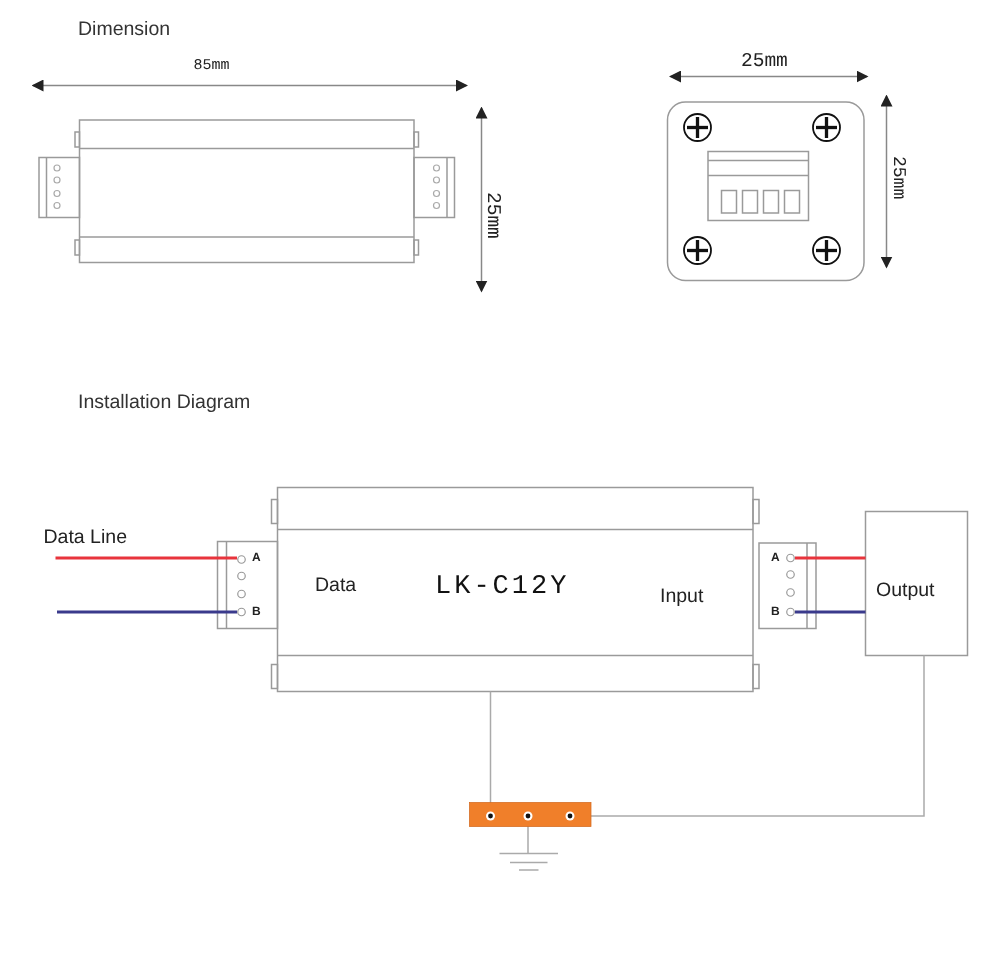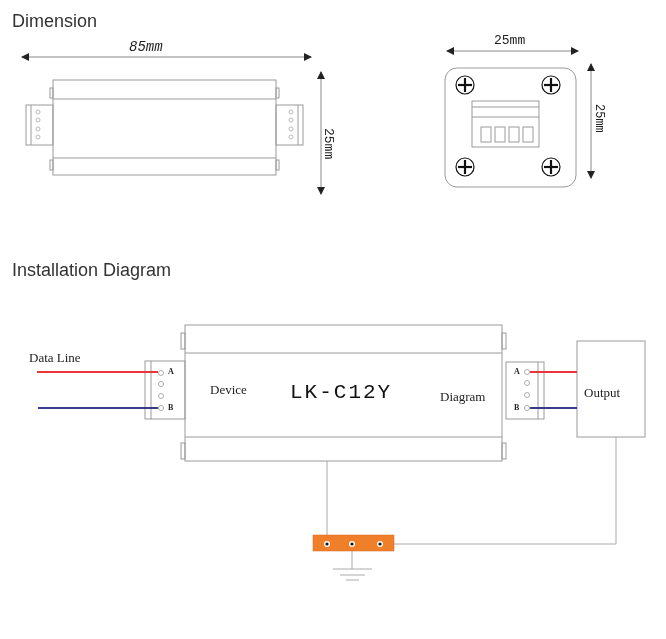--- a/index.html
+++ b/index.html
@@ -1,19 +1,19 @@
 <!DOCTYPE html>
 <html><head>
 <meta charset="utf-8">
 <style>
   html, body { margin: 0; padding: 0; background: #ffffff; }
   body { width: 666px; height: 639px; position: relative; overflow: hidden;
          font-family: "Liberation Sans", sans-serif; color: #333; }
-  .heading { position: absolute; font-size: 18px; color: #333; }
-  .lbl { position: absolute; font-size: 13px; color: #222; font-family: Liberation Serif, serif; }
+  .heading { position: absolute; font-size: 13px; color: #333; margin-left: 40px; }
+  .lbl { position: absolute; font-size: 13px; color: #222; }
   .mono { font-family: "Liberation Mono", monospace; }
   svg { position: absolute; left: 0; top: 0; }
 </style>
 </head>
 <body>
 
 <div class="heading" style="left:12px;top:11px;">Dimension</div>
 <div class="heading" style="left:12px;top:260px;text-align:center;">Installation Diagram</div>
 
 <svg width="666" height="639" viewBox="0 0 666 639">
@@ -154,27 +154,27 @@
       <circle cx="380" cy="544" r="1.6" fill="#111"></circle>
   </g>
 
   <g stroke="#aaa" stroke-width="1">
     <line x1="333" y1="569" x2="372" y2="569"></line>
     <line x1="340" y1="575" x2="365" y2="575"></line>
     <line x1="346" y1="580" x2="359" y2="580"></line>
   </g>
 </svg>
 
-<div class="lbl mono" style="left:129px;top:39px;font-size:14px;font-style:italic;">85mm</div>
+<div class="lbl mono" style="left:129px;top:39px;font-size:10px;">85mm</div>
 <div class="lbl mono" style="left:320px;top:128px;font-size:13px;transform:rotate(90deg);transform-origin:left top;margin-left:16px;">25mm</div>
 <div class="lbl mono" style="left:494px;top:33px;font-size:13px;">25mm</div>
 <div class="lbl mono" style="left:592px;top:104px;font-size:12px;transform:rotate(90deg);transform-origin:left top;margin-left:14px;">25mm</div>
 
 <div class="lbl" style="left:29px;top:350px;">Data Line</div>
-<div class="lbl" style="left:210px;top:382px;">Device</div>
-<div class="lbl mono" style="left:290px;top:381px;font-size:21px;letter-spacing:2px;color:#111;">LK-C12Y</div>
-<div class="lbl" style="left:440px;top:389px;">Diagram</div>
+<div class="lbl" style="left:210px;top:382px;">Data</div>
+<div class="lbl mono" style="left:290px;top:381px;font-size:18px;letter-spacing:2px;color:#111;">LK-C12Y</div>
+<div class="lbl" style="left:440px;top:389px;">Input</div>
 <div class="lbl" style="left:584px;top:385px;">Output</div>
 
 <div class="lbl" style="left:168px;top:367px;font-size:8px;font-weight:bold;">A</div>
 <div class="lbl" style="left:168px;top:403px;font-size:8px;font-weight:bold;">B</div>
 <div class="lbl" style="left:514px;top:367px;font-size:8px;font-weight:bold;">A</div>
 <div class="lbl" style="left:514px;top:403px;font-size:8px;font-weight:bold;">B</div>
 
 </body></html>

